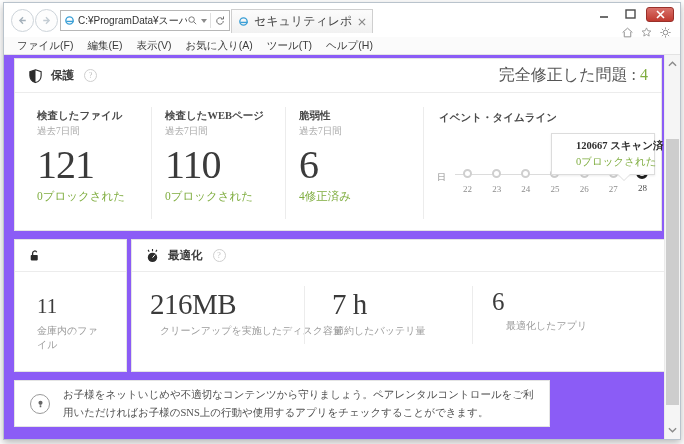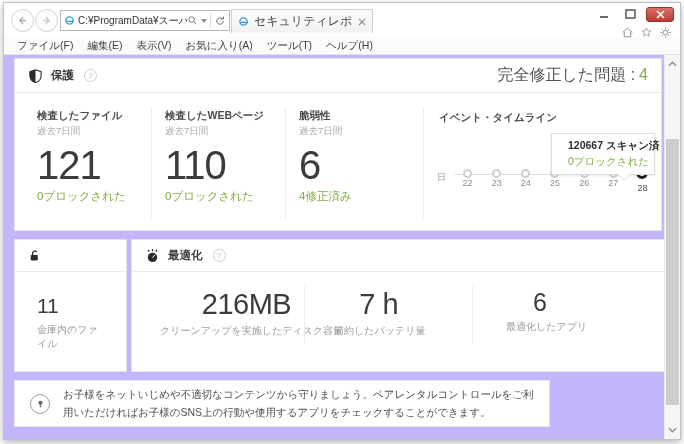--- a/index.html
+++ b/index.html
@@ -29,21 +29,21 @@
          background:linear-gradient(#fcfcfc,#f1f1f1); display:flex; align-items:center; padding:0 6px; gap:5px; }
   .tab-title { flex:1; font-size:12px; color:#444; overflow:hidden; white-space:nowrap; }
 
   .chrome-icons { position:absolute; top:23px; right:8px; display:flex; gap:6px; z-index:4; }
 
   .menu-bar { position:absolute; left:0; right:0; top:34px; height:18px; background:#fbfbfb;
               border-bottom:1px solid #e3e3e3; display:flex; align-items:center; font-size:10.5px; color:#3c3c3c; padding-left:6px; }
   .menu-item { padding:0 7px; }
 
   
-  .content { position:absolute; left:0; right:0; top:52px; bottom:0; background:#c4b5fd; }
+  .content { position:absolute; left:0; right:0; top:52px; bottom:0; background:#8b5cf6;font-family:Liberation Serif, serif; }
 
   .card { position:absolute; background:#fff; border:1px solid #e4e4e4; }
   .card-header { height:32px; display:flex; align-items:center; padding:0 13px; border-bottom:1px solid #ececec; }
   .card-title { font-size:11.5px; font-weight:bold; color:#3a3a3a; margin-left:8px; }
   .help-circle { width:13px; height:13px; border:1px solid #cfcfcf; border-radius:50%; color:#bdbdbd;
                  font-size:8px; display:flex; align-items:center; justify-content:center; margin-left:10px; }
 
   .card-protection { left:10px; top:3px; width:648px; height:173px; }
   .card-protection .card-header { height:34px; }
   .fixed-issues { margin-left:auto; font-size:16px; color:#555; }
@@ -53,42 +53,42 @@
   .stat-label { font-size:10.5px; font-weight:bold; color:#4a4a4a; }
   .stat-period { font-size:9.5px; color:#a8a8a8; margin-top:2px; }
   .stat-value { font-size:40px; color:#3b3b3b; line-height:1.0; margin-top:7px; letter-spacing:-1px; }
   .stat-note { font-size:11.5px; color:#7fad3f; margin-top:4px; }
   .vdiv { position:absolute; width:1px; background:#ececec; }
   .card-protection .vdiv { top:48px; height:112px; }
 
   .timeline { position:absolute; left:422px; top:0; right:4px; bottom:0; }
   .tl-title { position:absolute; left:2px; top:52px; font-size:10.5px; font-weight:bold; color:#4a4a4a; }
   .tl-tooltip { position:absolute; right:2px; top:74px; width:104px; background:#fff; border:1px solid #dcdcdc;
-                box-shadow:0 1px 2px rgba(0,0,0,.08); padding:5px 16px; z-index:2; }
+                box-shadow:0 1px 2px rgba(0,0,0,.08); padding:5px 24px; z-index:2; }
   .tl-tooltip:after { content:""; position:absolute; bottom:-6px; right:24px; width:0; height:0;
                       border-left:6px solid transparent; border-right:6px solid transparent; border-top:6px solid #fff; }
   .tl-tooltip:before { content:""; position:absolute; bottom:-7px; right:23px; width:0; height:0;
                       border-left:7px solid transparent; border-right:7px solid transparent; border-top:7px solid #dcdcdc; }
   .tt-line1 { font-size:10.5px; font-weight:bold; color:#2e2e2e; white-space:nowrap; }
   .tt-line2 { font-size:10.5px; color:#7fad3f; margin-top:2px; white-space:nowrap; }
   .tl-days { position:absolute; left:0; top:110px; right:0; display:flex; align-items:flex-start; }
   .tl-line { position:absolute; left:18px; right:14px; top:5px; height:1px; background:#dcdcdc; }
   .tl-axis { width:16px; font-size:9px; color:#8d8d8d; padding-top:2px; }
   .tl-day { flex:1; display:flex; flex-direction:column; align-items:center; position:relative; }
   .tl-dot { width:9px; height:9px; border:2px solid #cfcfcf; border-radius:50%; background:#fff; z-index:1; }
   .tl-day.active .tl-dot { width:12px; height:12px; border:3.5px solid #1f1f1f; margin-top:-2px; }
-  .tl-day-label { font-size:9px; color:#8d8d8d; }
+  .tl-day-label { font-size:9px; color:#8d8d8d; margin-top:6px; }
   .tl-day.active .tl-day-label { color:#4d4d4d; margin-top:4px; }
 
   .card-privacy { left:10px; top:184px; width:113px; height:133px; }
   .priv-body { position:absolute; left:22px; top:54px; }
   .priv-value { font-size:21px; color:#3b3b3b; }
   .priv-label { font-size:10px; color:#9c9c9c; margin-top:5px; width:66px; word-break:break-all; line-height:1.35; }
 
-  .card-opt { left:127px; top:184px; width:547px; height:133px;text-align:center; }
+  .card-opt { left:127px; top:184px; width:547px; height:133px; }
   .opt-col { position:absolute; top:48px; }
   .opt-value { font-size:29px; color:#3b3b3b; letter-spacing:-0.5px; }
   .opt-col:last-of-type .opt-value { font-size:25px; }
   .opt-label { font-size:10px; color:#9c9c9c; margin-top:3px; margin-left:10px; white-space:nowrap; }
   .card-opt .vdiv { top:46px; height:58px; }
 
   .tip-bar { left:10px; top:325px; width:536px; height:47px; display:flex; align-items:center; padding:18px 15px; gap:13px; }
   .tip-icon-circle { width:20px; height:20px; border:1.5px solid #9a9a9a; border-radius:50%; flex:none;
                      display:flex; align-items:center; justify-content:center; }
   .tip-text { font-size:10.5px; color:#4f4f4f; line-height:1.65; }

